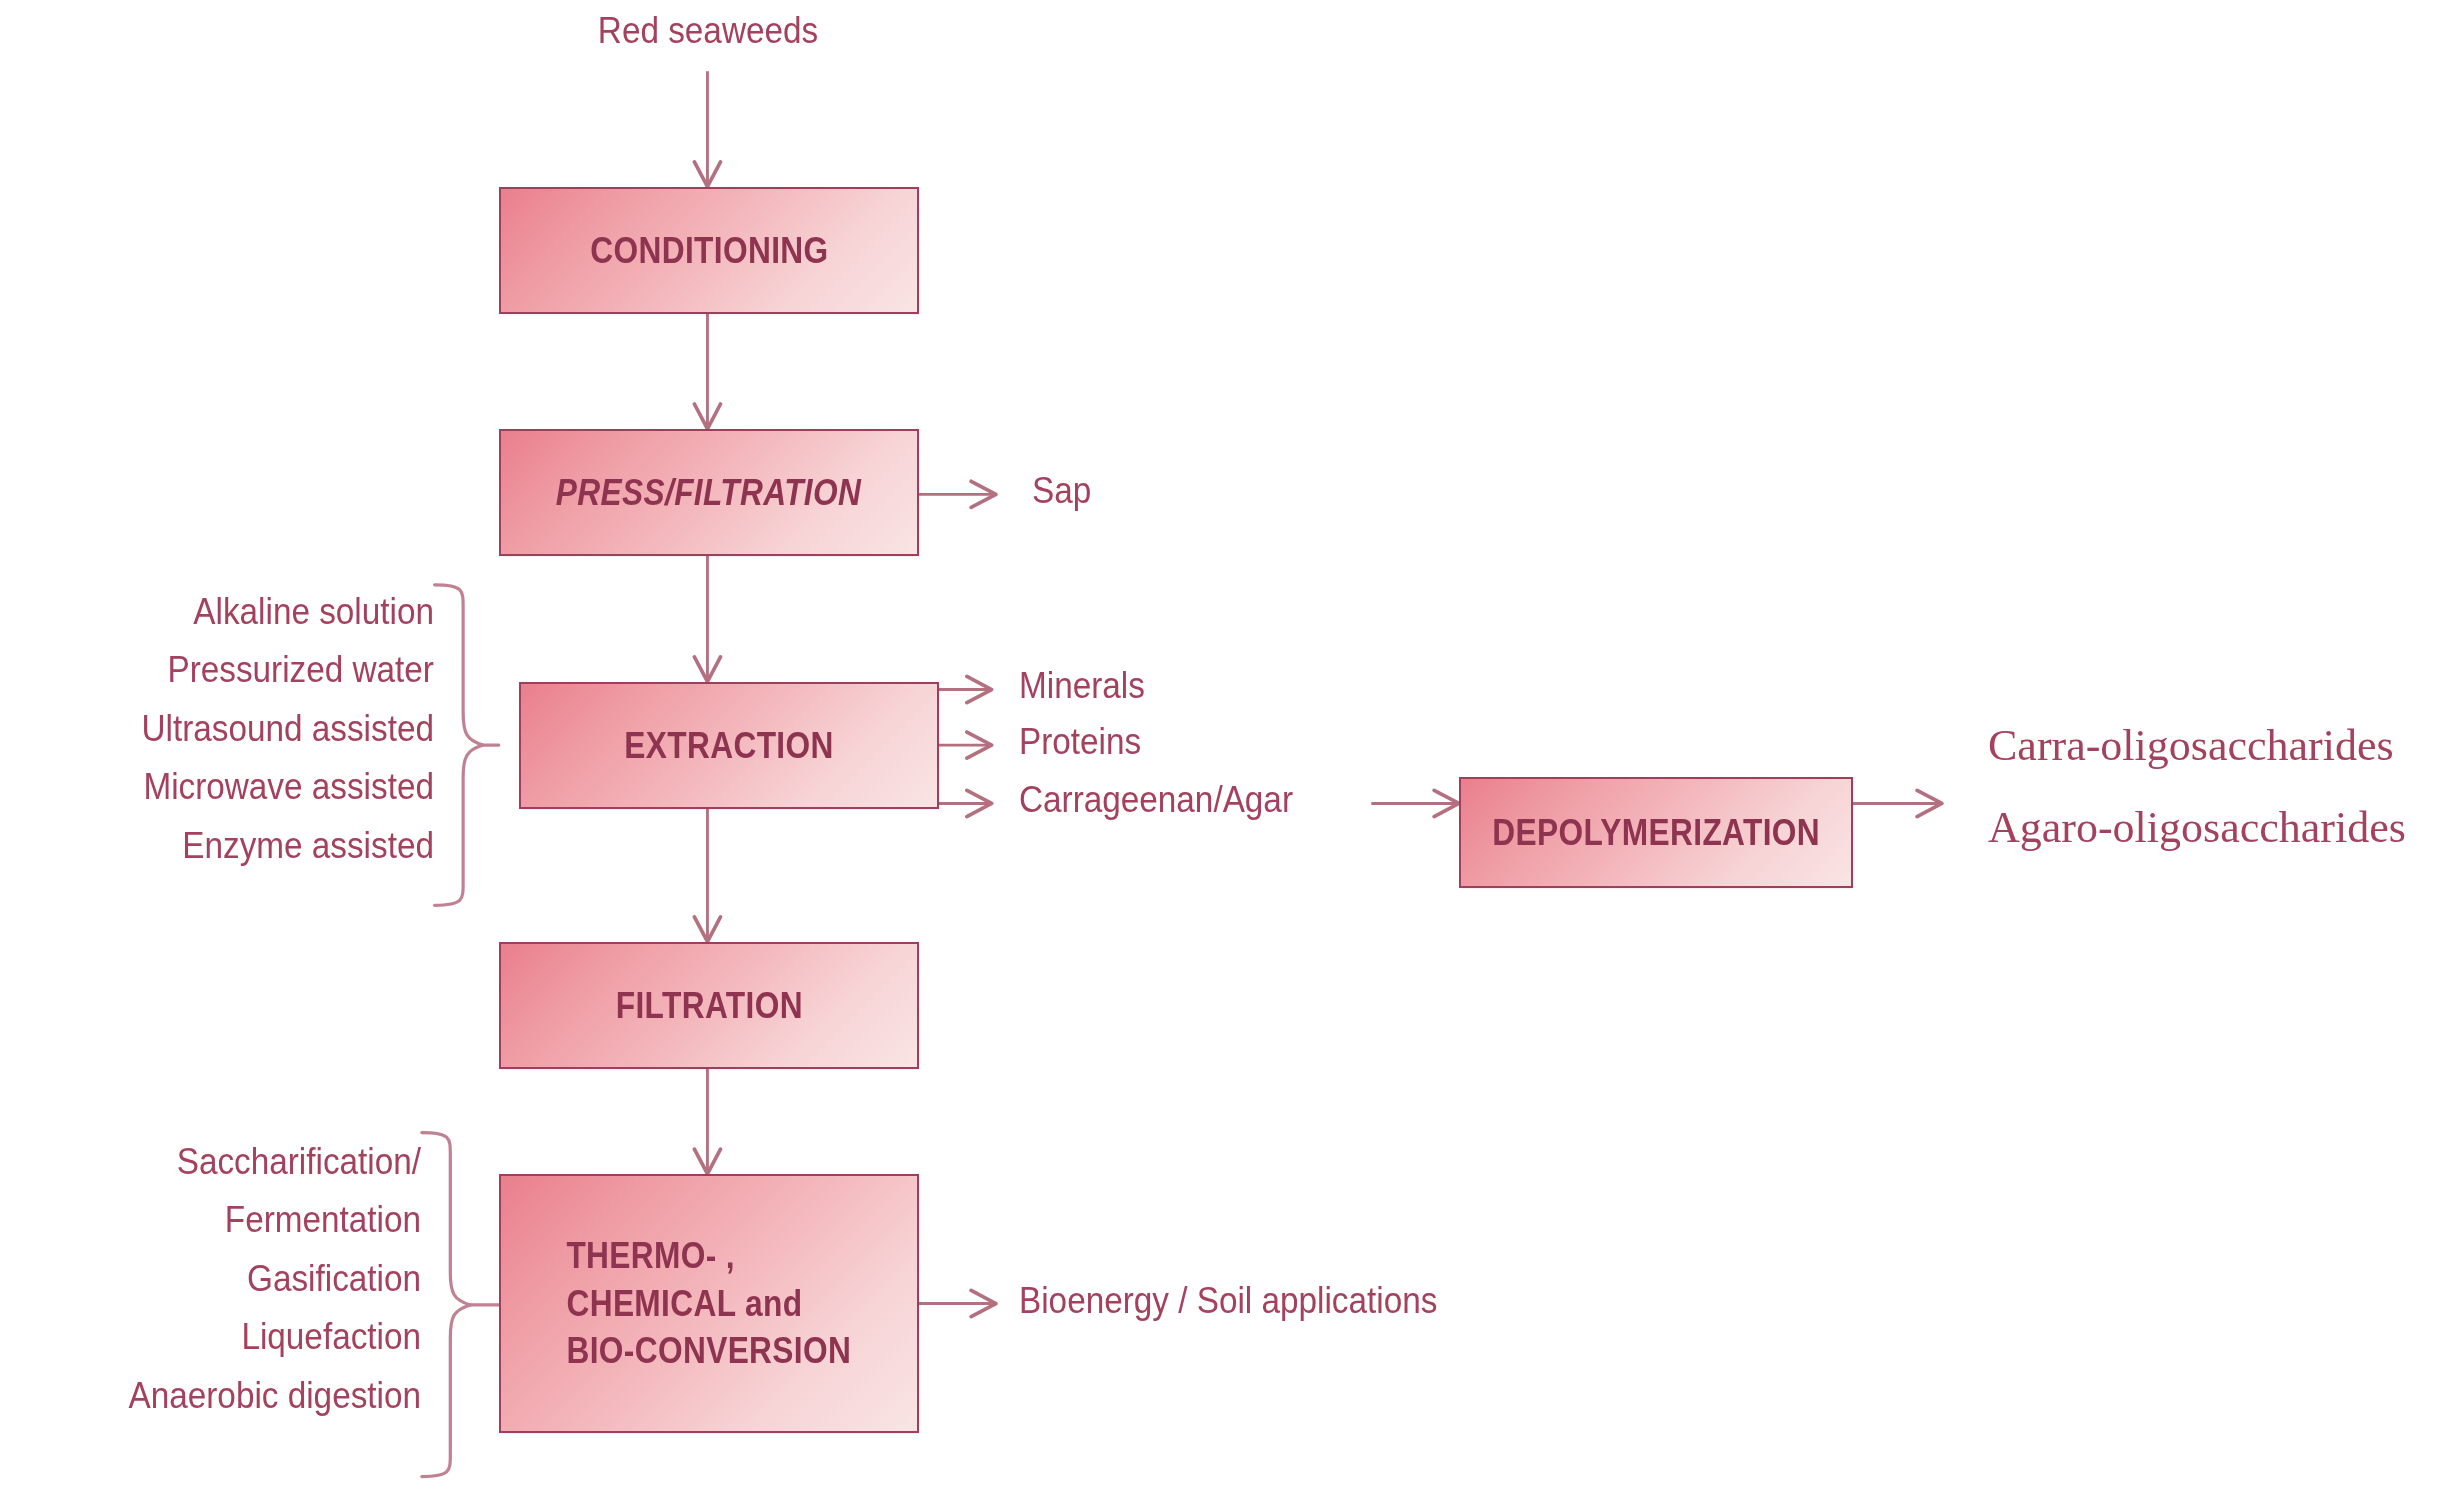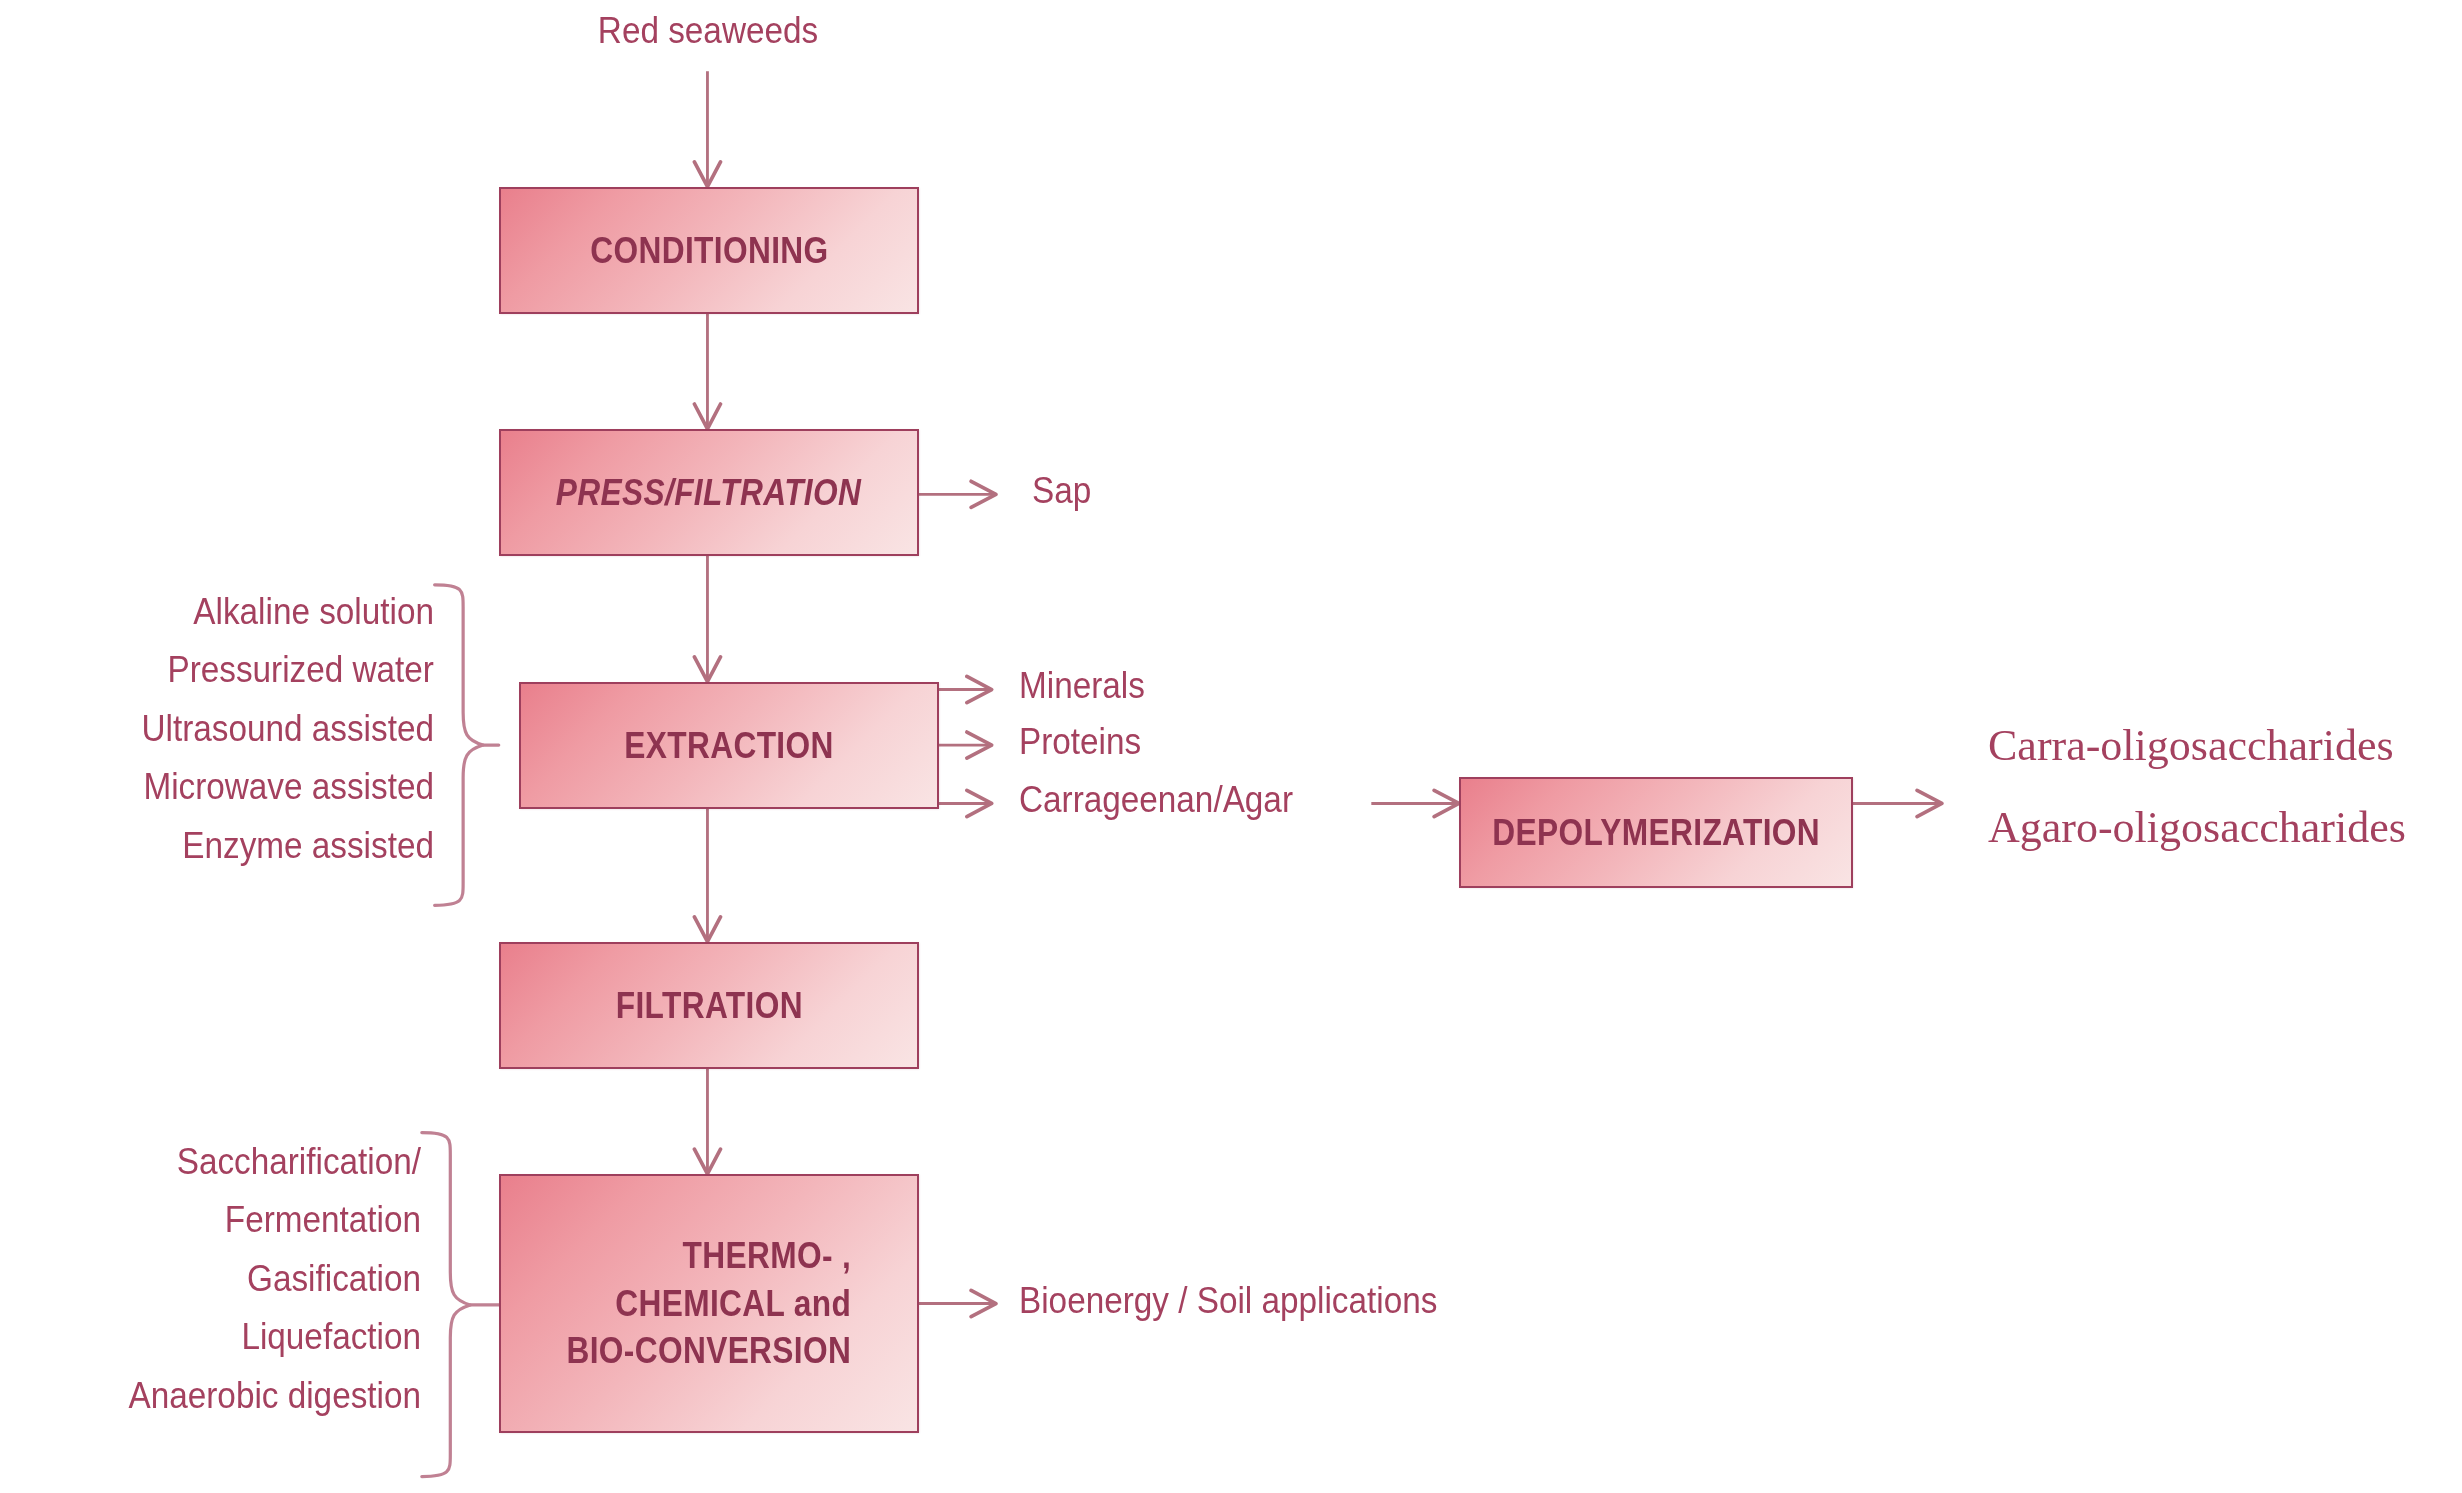--- a/index.html
+++ b/index.html
@@ -38,21 +38,21 @@
     border: 2.8px solid #9e3f5d;
     background: linear-gradient(135deg,
                 #e97f8c 0%,
                 #ef9ba3 22%,
                 #f3b6bb 48%,
                 #f7d3d5 74%,
                 #f9e4e4 100%);
     display: flex;
     align-items: center;
     justify-content: center;
-    text-align: right;
+    text-align: left;
     box-shadow: 1.4px 1.4px 2.1px rgba(120, 50, 70, 0.18);
   }
   .proc-box .box-label {
     color: #8e3350;
     font-weight: bold;
     font-size: 36px;
     letter-spacing: 0.4px;
     line-height: 1.32;
     transform: scaleX(0.88);
     white-space: pre-line;

